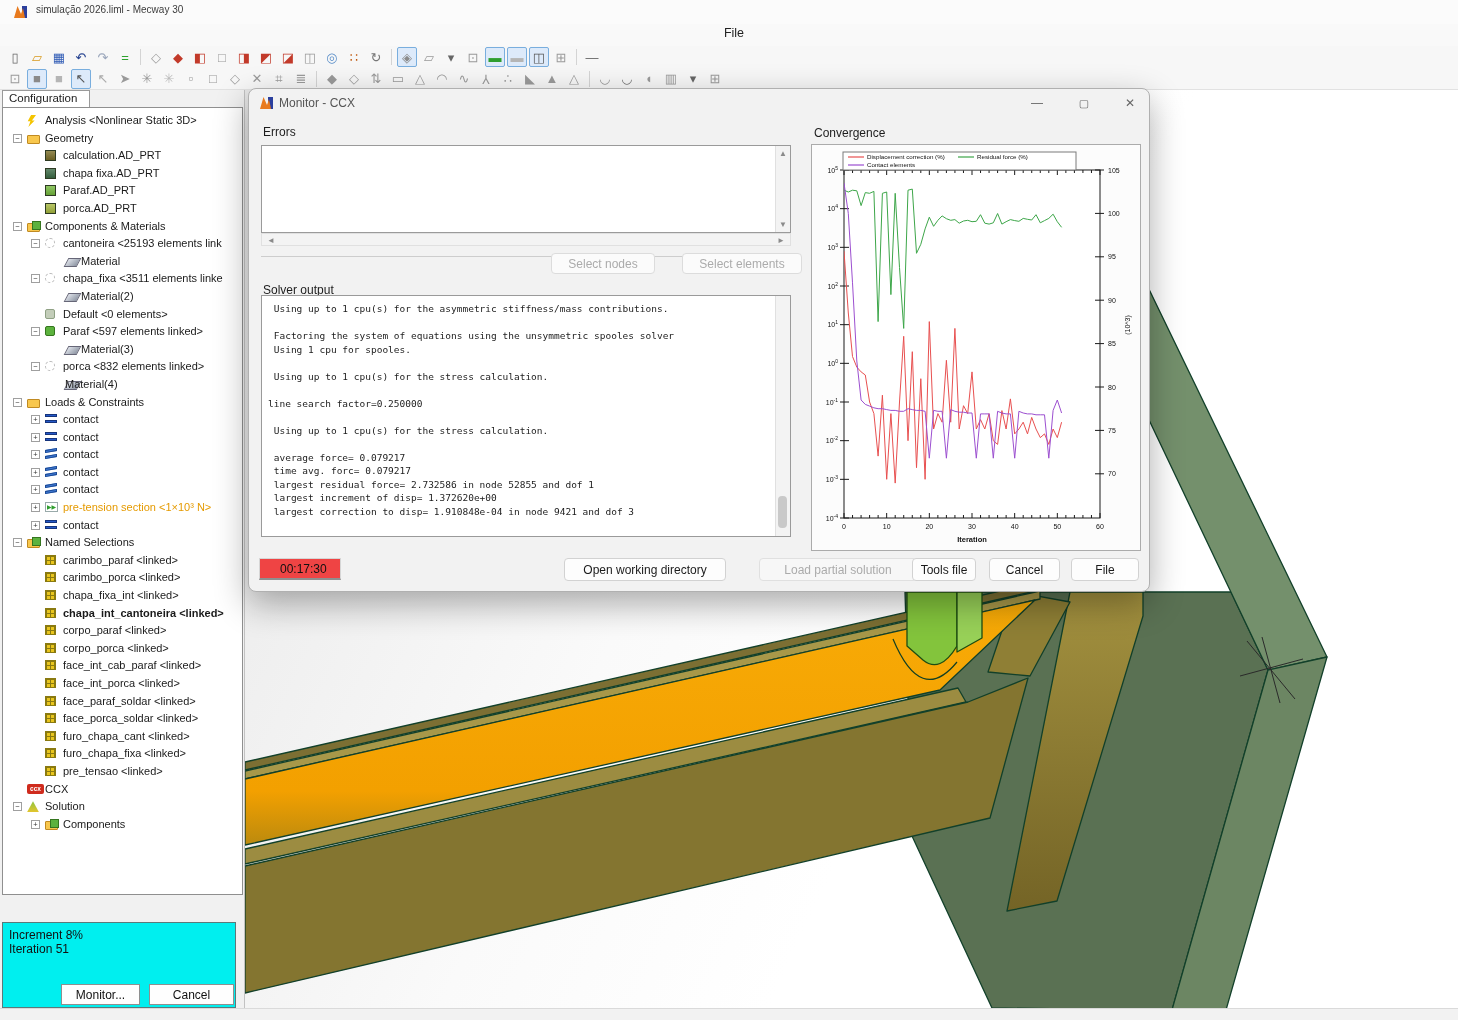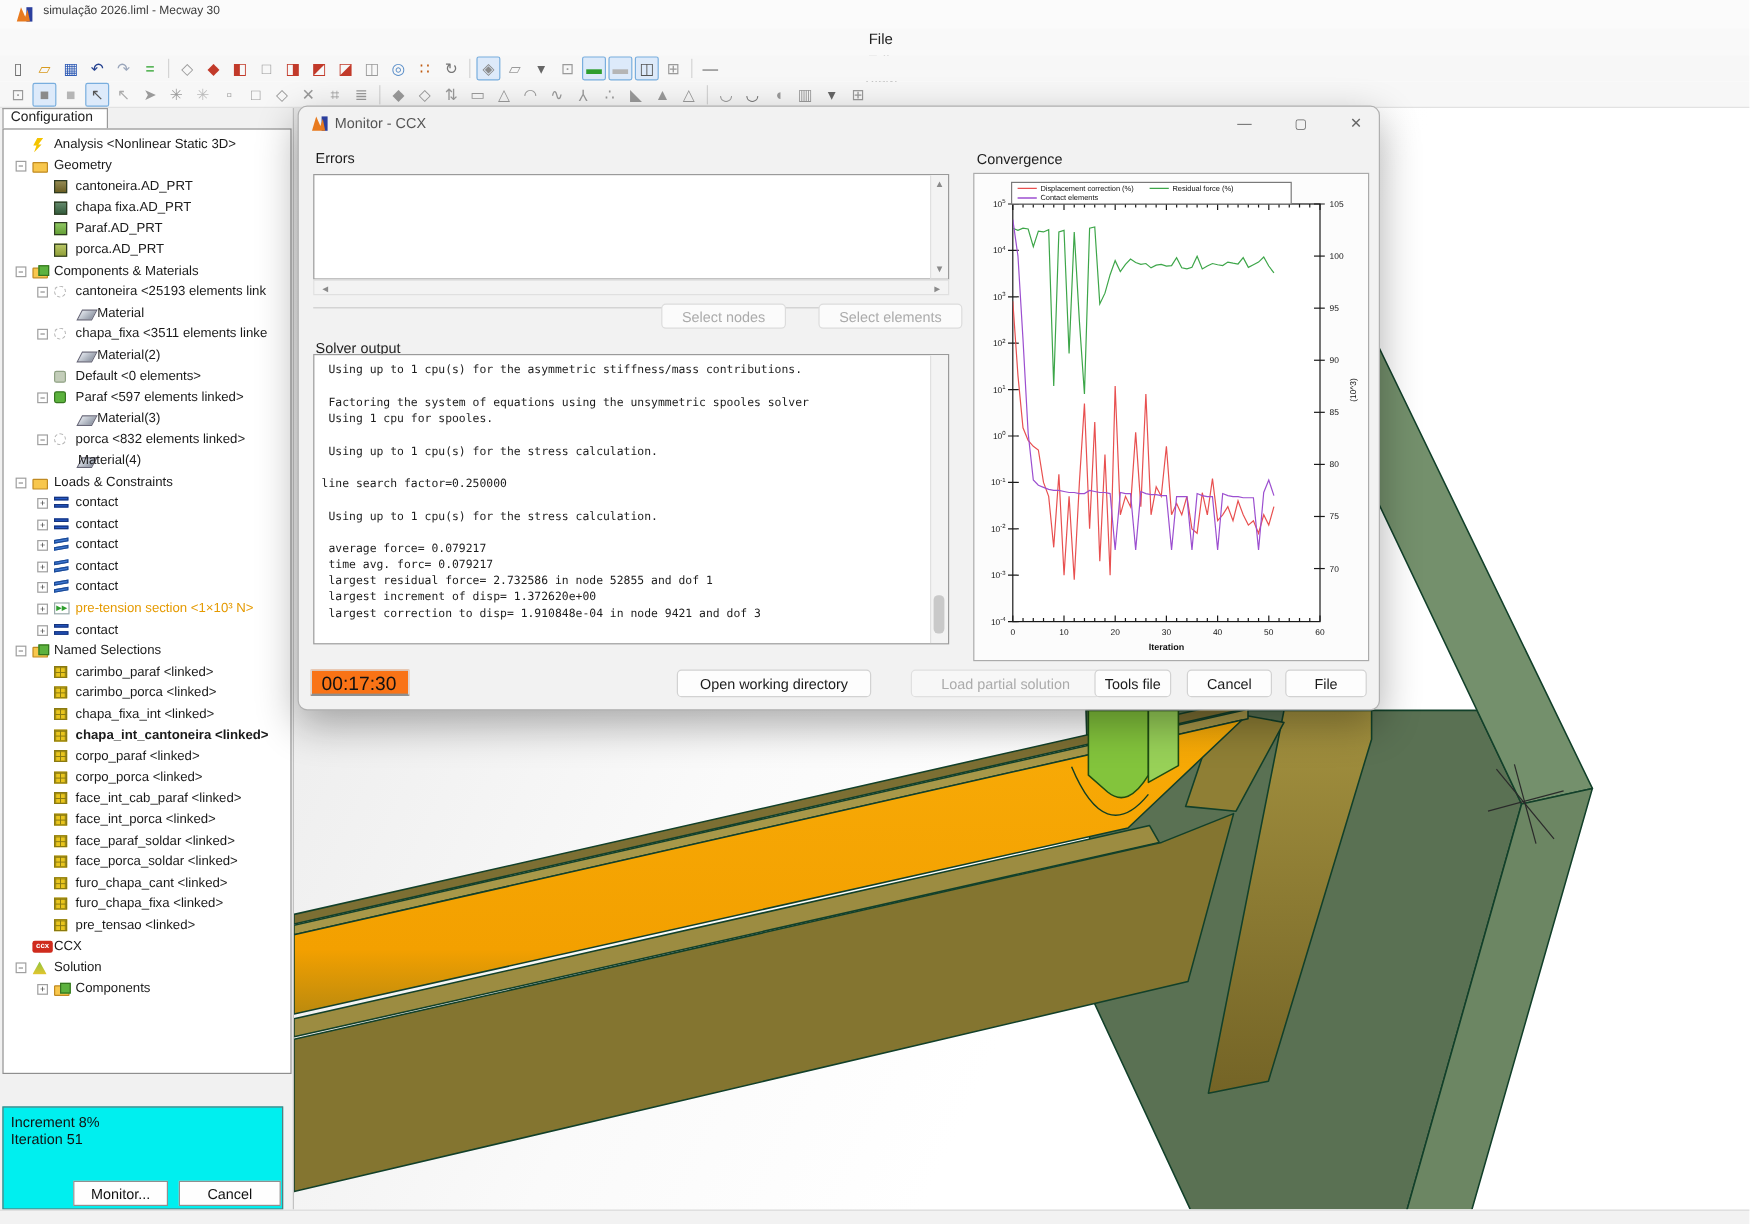--- a/index.html
+++ b/index.html
@@ -63,21 +63,21 @@
   .dlabel{position:absolute;font-size:12px;color:#1d1d1d;}
   .dbox{position:absolute;background:#fff;border:1px solid #9a9a9a;box-sizing:border-box;}
   .sb-v{position:absolute;right:0;top:0;bottom:0;width:14px;background:#f3f3f3;border-left:1px solid #e0e0e0;}
   .sb-ar{position:absolute;font-size:8px;color:#8a8a8a;width:14px;text-align:center;}
   .btn{position:absolute;height:23px;background:#fdfdfd;border:1px solid #d2d2d2;border-radius:4px;font-size:12px;color:#1b1b1b;
        display:flex;align-items:center;justify-content:center;box-sizing:border-box;}
   .btn.dis{color:#ababab;background:#f7f7f7;border-color:#e0e0e0;}
   .btn.small{height:21px;background:#fbfbfb;border:1px solid #dcdcdc;}
   #solver pre{margin:0;font-family:"DejaVu Sans Mono",monospace;font-size:9.5px;line-height:13.5px;color:#1c1c1c;padding:6px 4px 0 6px;}
   #timebox{position:absolute;left:10px;top:469px;width:82px;height:22px;border:1px solid #d6d6d6;border-bottom:2px solid #8f8f8f;
-           font-size:16px;color:#111;padding:3px 8px;box-sizing:border-box;background:#f97316;}
+           font-size:12px;color:#111;padding:3px 20px;box-sizing:border-box;background:#ef4444;}
   #convbox{position:absolute;left:562px;top:55px;width:330px;height:407px;background:#fcfcfc;border:1px solid #ababab;box-sizing:border-box;}
 </style>
 </head>
 <body>
 
 <div class="abs" id="titlebar">
   <svg class="abs" style="left:13px;top:4px" width="16" height="16" viewBox="0 0 16 16">
     <rect x="9" y="2" width="5" height="12" fill="#2b3f9e"></rect>
     <path d="M1 14 L4.5 2 L8 10 L10 4 L12 14 Z" fill="#e87a1e"></path>
   </svg>
@@ -173,21 +173,21 @@
       <div class="exp" style="left: 10px;">−</div>
       <div class="tico" style="left: 24px;">
         <div class="i-fold"></div>
       </div>
       <div class="lbl" style="left: 42px;">Geometry</div>
     </div>
     <div class="trow">
       <div class="tico" style="left: 42px;">
         <div class="i-cube" style="background: linear-gradient(rgba(255, 255, 255, 0.2), rgba(0, 0, 0, 0.133)), rgb(122, 109, 40);"></div>
       </div>
-      <div class="lbl" style="left: 60px;">cantoneira.AD_PRT</div>
+      <div class="lbl" style="left: 60px;">calculation.AD_PRT</div>
     </div>
     <div class="trow">
       <div class="tico" style="left: 42px;">
         <div class="i-cube" style="background: linear-gradient(rgba(255, 255, 255, 0.2), rgba(0, 0, 0, 0.133)), rgb(60, 107, 70);"></div>
       </div>
       <div class="lbl" style="left: 60px;">chapa fixa.AD_PRT</div>
     </div>
     <div class="trow">
       <div class="tico" style="left: 42px;">
         <div class="i-cube" style="background: linear-gradient(rgba(255, 255, 255, 0.2), rgba(0, 0, 0, 0.133)), rgb(116, 185, 62);"></div>

